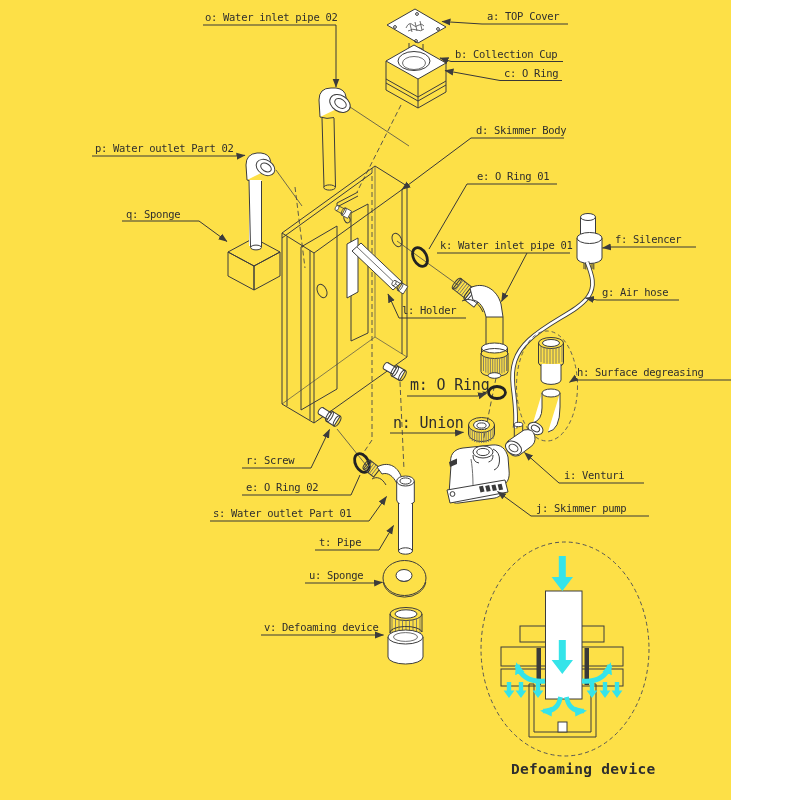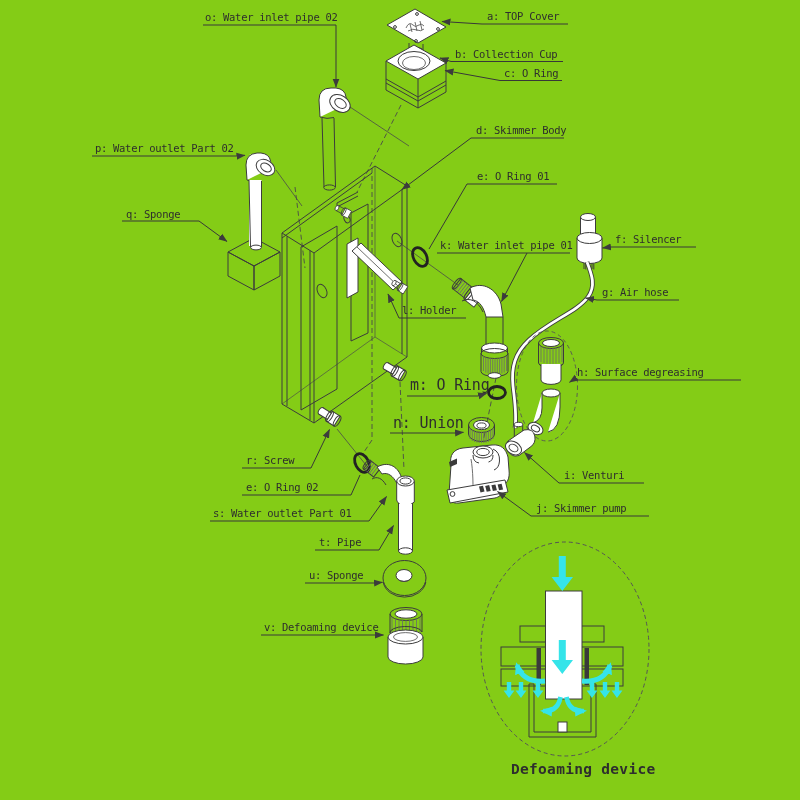--- a/index.html
+++ b/index.html
@@ -1,16 +1,16 @@
 <!DOCTYPE html>
 <html><head>
 <meta charset="utf-8">
 <style>
   html,body{margin:0;padding:0;background:#ffffff;}
-  #stage{position:relative;width:800px;height:800px;background:#84cc16;overflow:hidden;}
+  #stage{position:relative;width:731px;height:800px;background:#fde047;overflow:hidden;}
   svg{display:block;}
   text{font-family:"DejaVu Sans Mono","Liberation Mono",monospace;fill:#2e2e2e;}
   .lbl{font-size:10.5px;letter-spacing:-0.3px;}
   .lbl-big{font-size:15px;letter-spacing:-0.2px;}
   .cap{font-size:14.5px;font-weight:bold;letter-spacing:0.3px;}
   .ln{stroke:#3c3c3c;stroke-width:1;fill:none;}
   .thin{stroke:#4a4a4a;stroke-width:.8;fill:none;}
   .dash{stroke:#4a4a4a;stroke-width:.9;fill:none;stroke-dasharray:5 3;}
   .oring{stroke:#222;stroke-width:2.8;fill:none;}
   .wfill{fill:#ffffff;}

